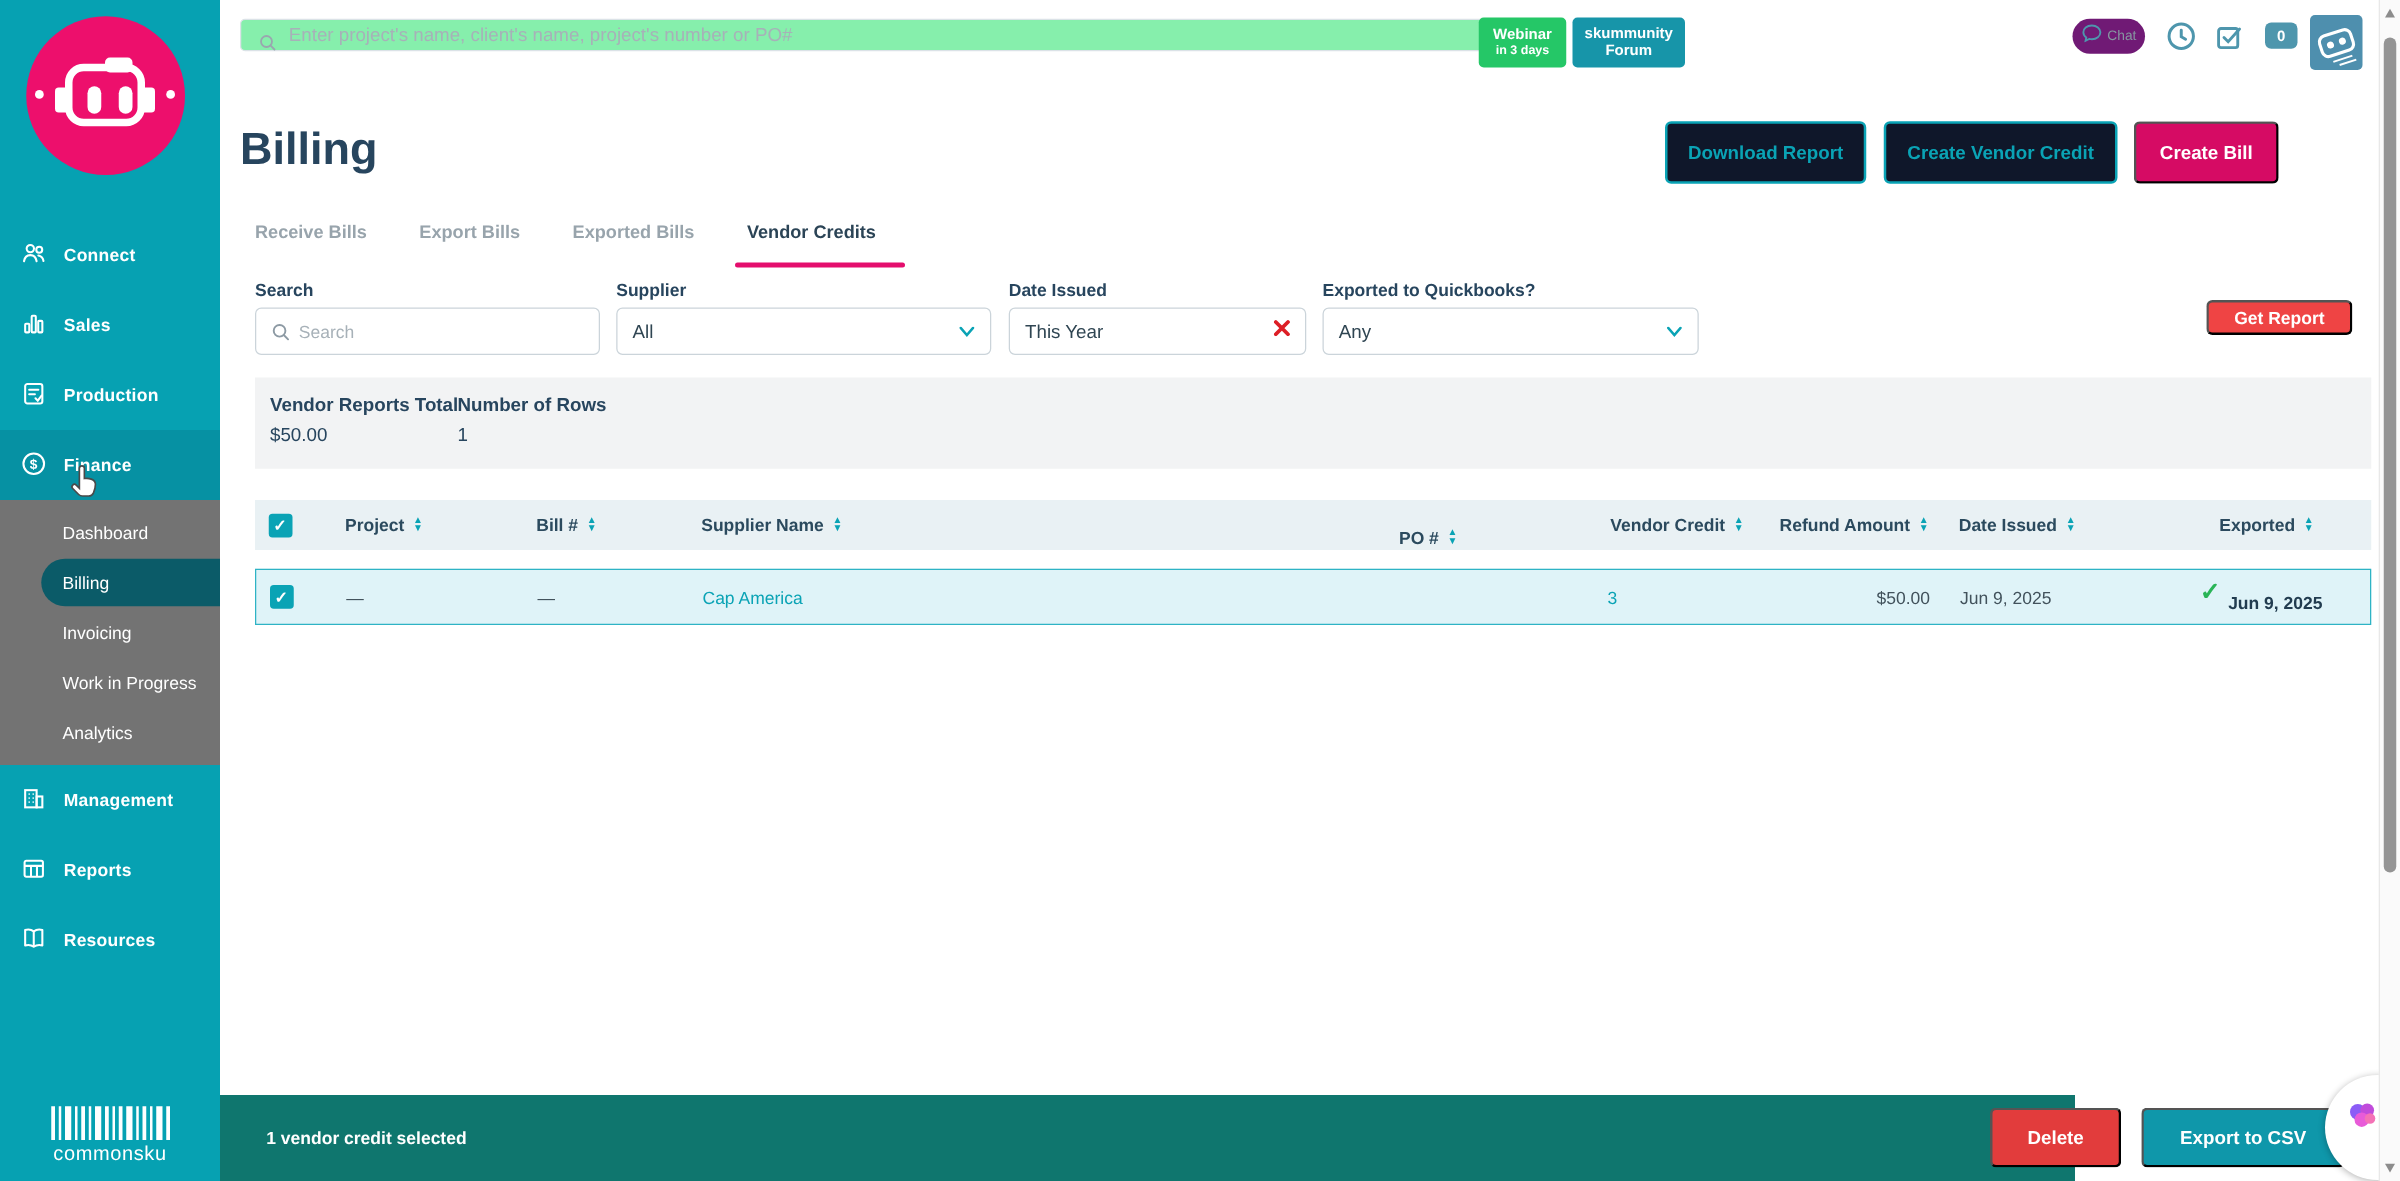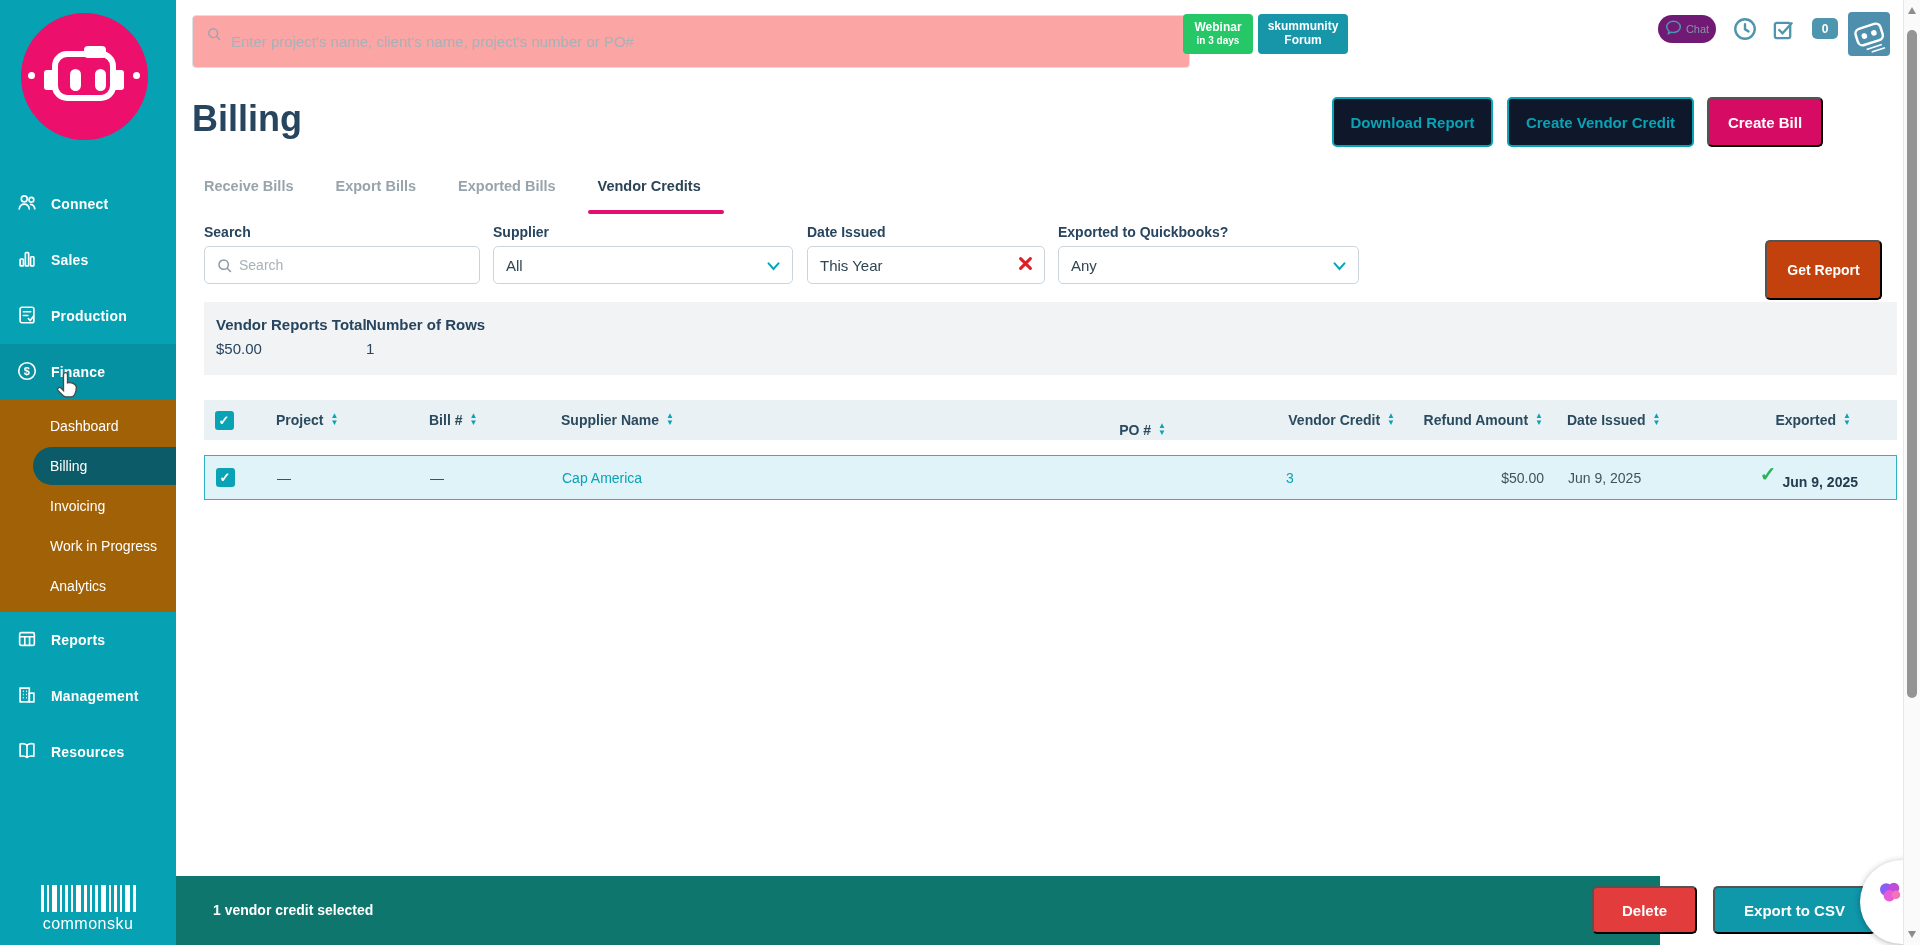--- a/index.html
+++ b/index.html
@@ -15,34 +15,34 @@
   .robot-antenna { position:absolute; left:26px; top:-11px; width:22px; height:12px; background:#fff; border-radius:4px; }
   .robot-ear { position:absolute; top:13px; width:12px; height:20px; background:#fff; border-radius:3px; }
   .robot-ear.l { left:-14px; } .robot-ear.r { left:54px; }
   .robot-dot { position:absolute; top:59px; width:7px; height:7px; background:#fff; border-radius:50%; }
   .robot-dot.l { left:7px; } .robot-dot.r { left:112px; }
 
   #nav { position:absolute; left:0; top:176px; width:176px; }
   .nav-item { height:56px; display:flex; align-items:center; padding-left:16px; gap:13px; color:#fff; font-size:14px; font-weight:bold; letter-spacing:.2px; cursor:pointer; }
   .nav-item svg { flex:0 0 auto; }
   .nav-item.finance { background:#0691A3; }
-  #submenu { background:#a16207; padding:6px 0; }
+  #submenu { background:#737373; padding:6px 0; }
   .sub-item { height:40px; display:flex; align-items:center; padding-left:50px; color:#fff; font-size:14px; cursor:pointer; }
   .sub-item.active { margin-left:33px; padding-left:17px; height:38px; margin-top:1px; margin-bottom:1px; background:#0B5B68; border-radius:19px 0 0 19px; }
   #hand-cursor { position:absolute; left:52px; top:370px; z-index:9; pointer-events:none; }
 
   #brand { position:absolute; left:0; bottom:12px; width:176px; text-align:center; }
   #barcode { display:flex; justify-content:center; align-items:flex-end; gap:3px; height:27px; margin-bottom:3px; }
   #barcode span { background:#fff; height:27px; display:inline-block; }
   .bw2{width:2px} .bw3{width:3px} .bw5{width:5px}
   #brand-text { color:#fff; font-size:16px; letter-spacing:.5px; }
 
   
   #topbar { position:absolute; left:176px; top:0; width:1744px; height:70px; background:#fff; }
-  #global-search { position:absolute; left:16px; top:15px; width:998px; height:53px; border:1px solid #DBE2E7; border-radius:4px; background:#fca5a5; padding-left:38px; font-size:15px; color:#3d4f5c; font-family:"Liberation Sans", sans-serif; }
+  #global-search { position:absolute; left:16px; top:15px; width:998px; height:26px; border:1px solid #DBE2E7; border-radius:4px; background:#86efac; padding-left:38px; font-size:15px; color:#3d4f5c; font-family:"Liberation Sans", sans-serif; }
   #global-search::placeholder { color:#A7B1B8; }
   #global-search-icon { position:absolute; left:30px; top:26px; }
   .pill-btn { position:absolute; top:14px; height:40px; border-radius:4px; color:#fff; display:flex; flex-direction:column; align-items:center; justify-content:center; line-height:1.15; cursor:pointer; text-align:center; }
   #webinar-btn { left:1007px; width:70px; background:#25C767; }
   #webinar-btn .l1 { font-size:12px; font-weight:bold; }
   #webinar-btn .l2 { font-size:10px; font-weight:bold; }
   #forum-btn { left:1082px; width:90px; background:#1795A9; }
   #forum-btn .l1, #forum-btn .l2 { font-size:12px; font-weight:bold; }
   #chat-pill { position:absolute; left:1482px; top:15px; width:58px; height:28px; background:#701a75; border-radius:14px; display:flex; align-items:center; justify-content:center; gap:4px; cursor:pointer; }
   #chat-pill .chat-label { font-size:11px; color:#8696A1; }
@@ -67,21 +67,21 @@
   .f-box { position:absolute; top:246px; height:38px; border:1px solid #CBD4DA; border-radius:5px; background:#fff; display:flex; align-items:center; }
   #f-search { left:204px; width:276px; padding-left:34px; }
   #f-search input { border:none; outline:none; font-size:14px; width:200px; color:#3d4f5c; font-family:"Liberation Sans", sans-serif; }
   #f-search input::placeholder { color:#A7B1B8; }
   #f-search-icon { position:absolute; left:11px; top:10px; }
   .select-box { justify-content:space-between; padding:0 12px; font-size:15px; color:#2F4552; cursor:pointer; }
   #f-supplier { left:493px; width:300px; }
   #f-date { left:807px; width:238px; justify-content:space-between; padding:0 12px; }
   #f-date input { border:none; outline:none; font-size:15px; color:#2F4552; width:170px; font-family:"Liberation Sans", sans-serif; }
   #f-exported { left:1058px; width:301px; }
-  #btn-get-report { left:1765px; top:240px; width:117px; height:60px; background:#c2410c; color:#fff; font-size:14px; }
+  #btn-get-report { left:1765px; top:240px; width:117px; height:28px; background:#ef4444; color:#fff; font-size:14px; }
 
   #summary { position:absolute; left:204px; top:302px; width:1693px; height:73px; background:#F2F3F4; }
   .sum-block { position:absolute; top:14px; }
   .sum-label { font-size:15px; font-weight:bold; color:#27455E; }
   .sum-value { font-size:15px; color:#27455E; margin-top:7px; }
   #sum1 { left:12px; } #sum2 { left:162px; }
 
   .trow { display:grid; grid-template-columns:40px 153px 132px 560px 90px 220px 150px 125px auto; align-items:center; }
   .cell { display:flex; align-items:center; height:100%; }
   #thead { position:absolute; left:204px; top:400px; width:1693px; height:40px; background:#E9F1F4; font-size:14px; font-weight:bold; color:#2B4A5E; }
@@ -189,35 +189,35 @@
             <span>Work in Progress</span>
           </div>
         <div class="sub-item">
             <span>Analytics</span>
           </div>
       </div>
 
       <div class="nav-item">
         <span>
           <svg width="22" height="22" viewBox="0 0 24 24" fill="none" stroke="#fff" stroke-width="1.8">
-              <rect x="4" y="5" width="16" height="14" rx="1.5"></rect>
-              <path d="M4 9.5h16M9.6 9.5V19M14.8 9.5V19"></path>
-            </svg>
-        </span>
-        <span>Reports</span>
-      </div>
-      <div class="nav-item">
-        <span>
-          <svg width="22" height="22" viewBox="0 0 24 24" fill="none" stroke="#fff" stroke-width="1.8">
               <rect x="4.5" y="4.5" width="10" height="15"></rect>
               <rect x="14.5" y="10" width="5" height="9.5"></rect>
               <path d="M7.5 8h1M11 8h1M7.5 11.5h1M11 11.5h1M7.5 15h1M11 15h1" stroke-width="1.6"></path>
             </svg>
         </span>
         <span>Management</span>
+      </div>
+      <div class="nav-item">
+        <span>
+          <svg width="22" height="22" viewBox="0 0 24 24" fill="none" stroke="#fff" stroke-width="1.8">
+              <rect x="4" y="5" width="16" height="14" rx="1.5"></rect>
+              <path d="M4 9.5h16M9.6 9.5V19M14.8 9.5V19"></path>
+            </svg>
+        </span>
+        <span>Reports</span>
       </div>
       <div class="nav-item">
         <span>
           <svg width="22" height="22" viewBox="0 0 24 24" fill="none" stroke="#fff" stroke-width="1.8" stroke-linejoin="round">
               <path d="M12 5.5C10 4 6.8 3.7 4.5 4.3V17.8C6.8 17.2 10 17.5 12 19c2-1.5 5.2-1.8 7.5-1.2V4.3C17.2 3.7 14 4 12 5.5Z"></path>
               <path d="M12 5.5V19"></path>
             </svg>
         </span>
         <span>Resources</span>
       </div>

